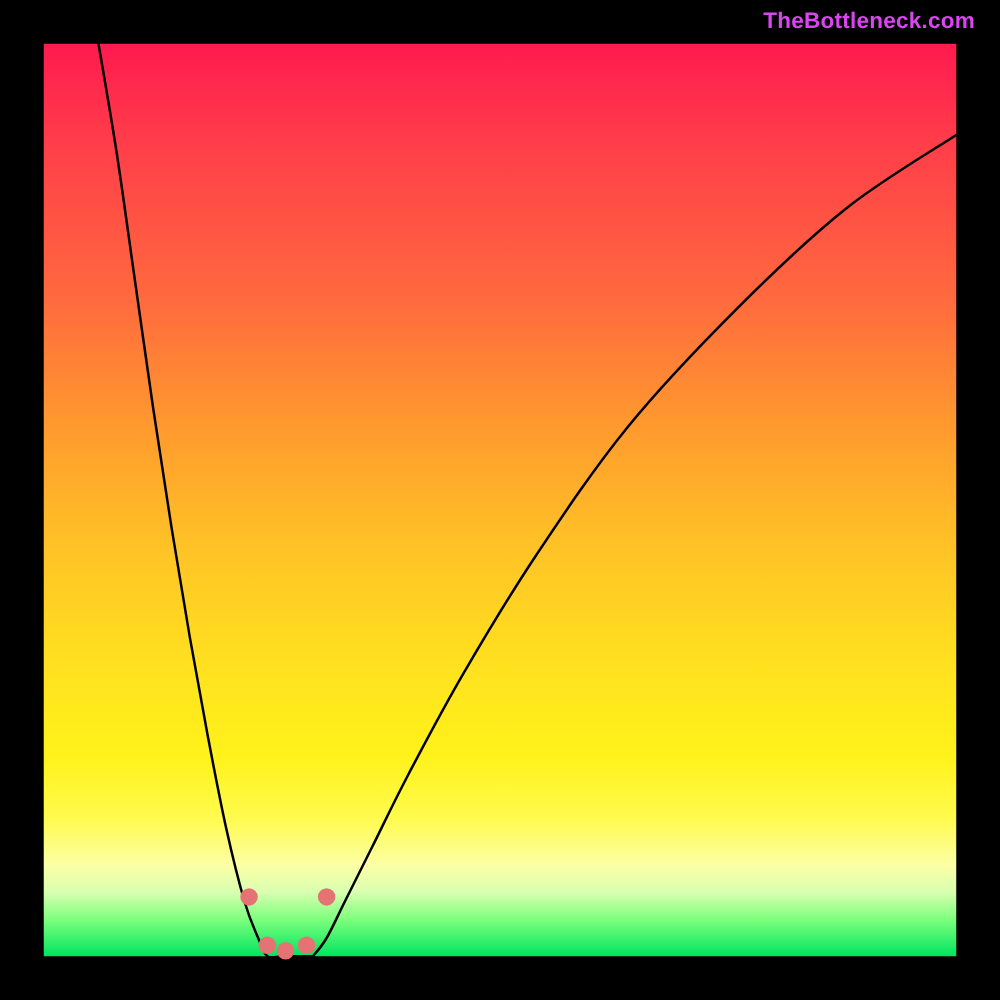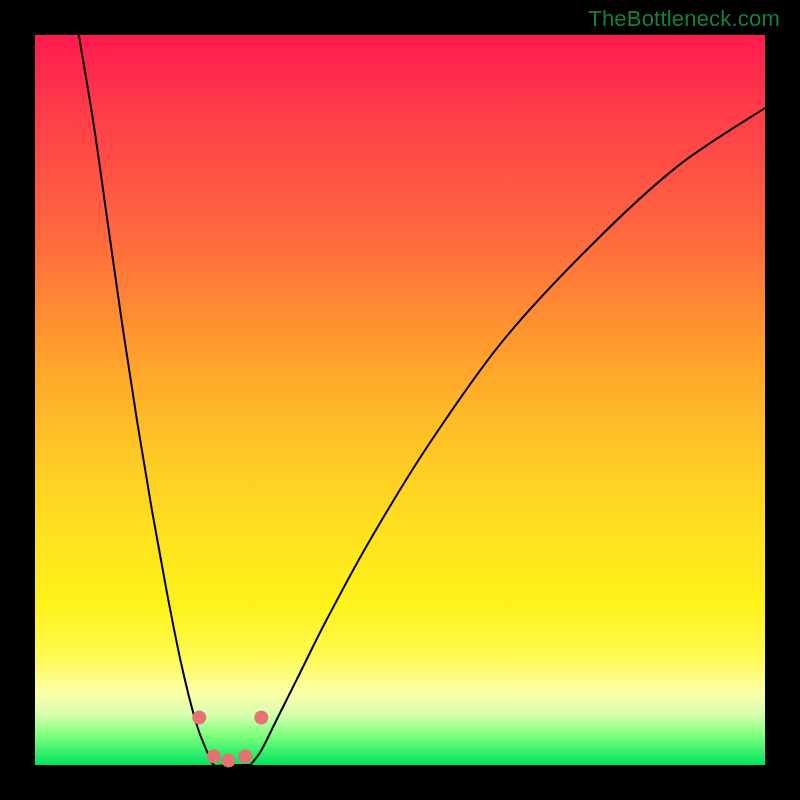--- a/index.html
+++ b/index.html
@@ -39,23 +39,23 @@
       #fcffa6 90%,
       #d8ffb0 93%,
       #7cff7c 96%,
       #00e460 100%
     );
   }
   .watermark {
     position: absolute;
     top: 6px;
     right: 20px;
-    color: #15803d;
-    font-size: 22px;
-    font-weight: 400;
+    color: #d946ef;
+    font-size: 18px;
+    font-weight: 700;
     letter-spacing: 0.2px;
   }
   svg.curve {
     position: absolute;
     top: 0;
     left: 0;
     width: 730px;
     height: 730px;
     overflow: visible;
   }

